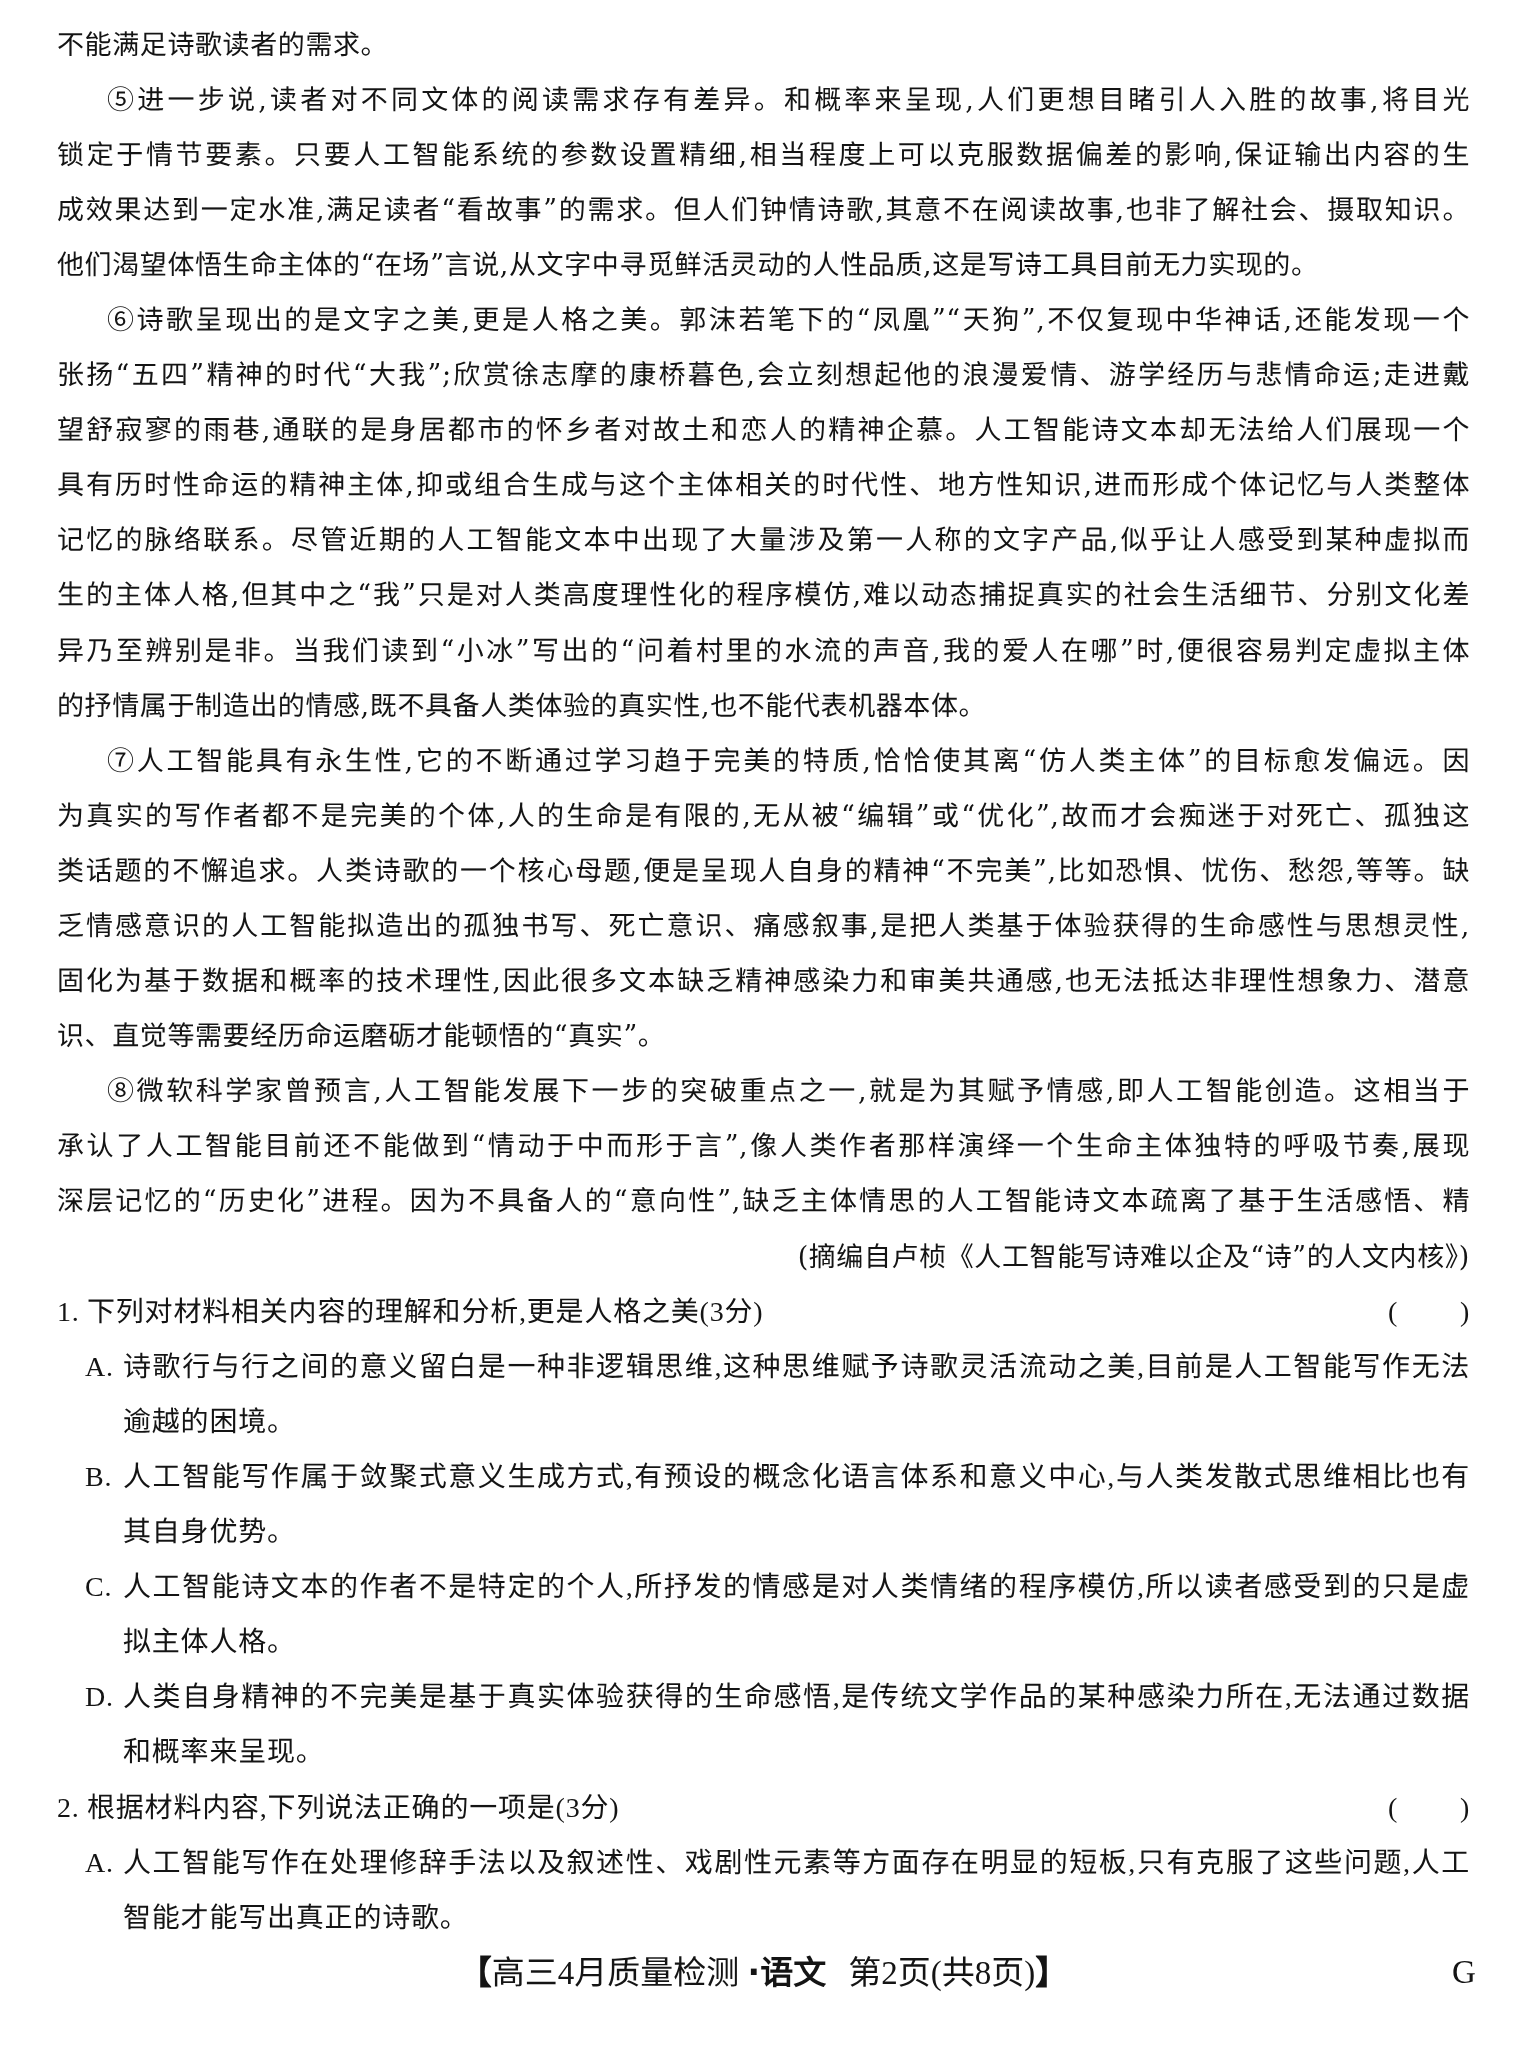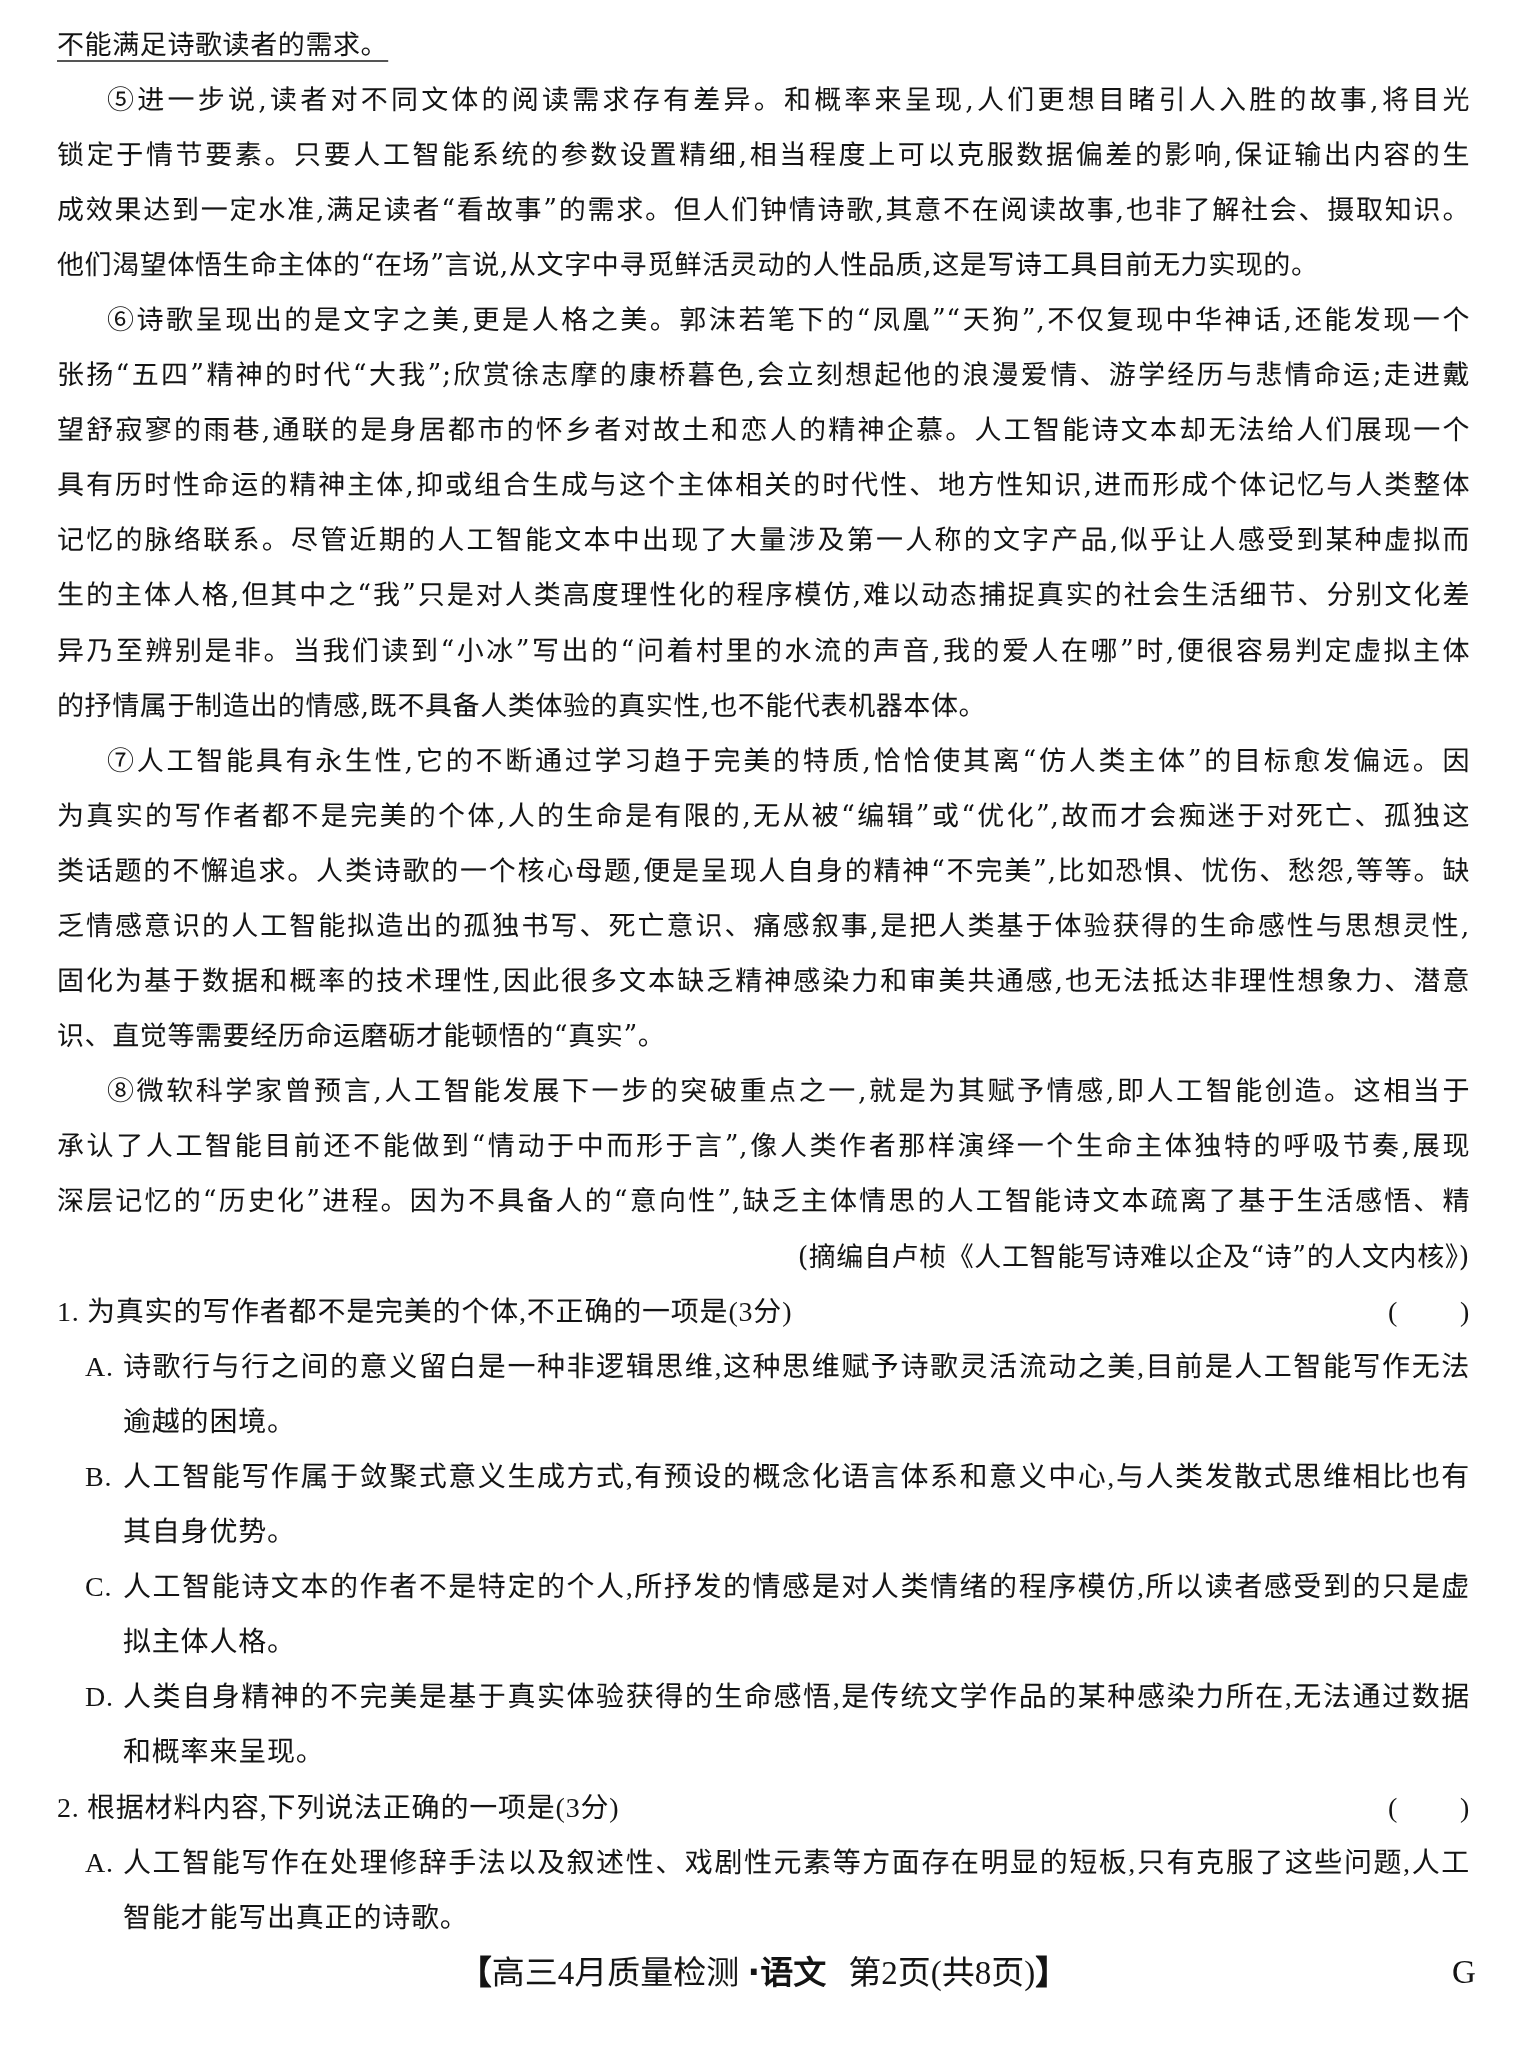--- a/index.html
+++ b/index.html
@@ -24,21 +24,20 @@
       box-sizing: border-box;
     }
     .passage .line {
       font-family: "DejaVu Serif", serif;
       font-size: 27px;
       letter-spacing: 0.6px;
     }
     .just { text-align: justify; text-align-last: justify; }
     .indent { text-indent: 50px; }
     .lead {
-      text-decoration: underline;
       text-decoration-color: #555555;
       text-decoration-thickness: 2px;
       text-underline-offset: 6px;
     }
     .cite { text-align: right; }
     .qs .line {
       font-family: "Liberation Serif", "DejaVu Serif", serif;
       font-size: 28px;
       letter-spacing: 0.8px;
     }
@@ -121,21 +120,21 @@
         <div class="line just">深层记忆的“历史化”进程。因为不具备人的“意向性”,缺乏主体情思的人工智能诗文本疏离了基于生活感悟、精</div>
       </div>
 
       <div class="line cite">(摘编自卢桢《人工智能写诗难以企及“诗”的人文内核》)</div>
     </div>
 
     <div class="qs">
 
       <div>
         <div class="line">
-          <span class="qnum">1.</span><span>为真实的写作者都不是完美的个体,不正确的一项是(3分)</span>
+          <span class="qnum">1.</span><span>下列对材料相关内容的理解和分析,更是人格之美(3分)</span>
           <span class="blank">
             <span>(</span>
             <span>)</span>
           </span>
         </div>
 
         <div>
           <div class="line">
             <span class="opt-label">A.</span>
             <div class="opt-text just">诗歌行与行之间的意义留白是一种非逻辑思维,这种思维赋予诗歌灵活流动之美,目前是人工智能写作无法</div>

